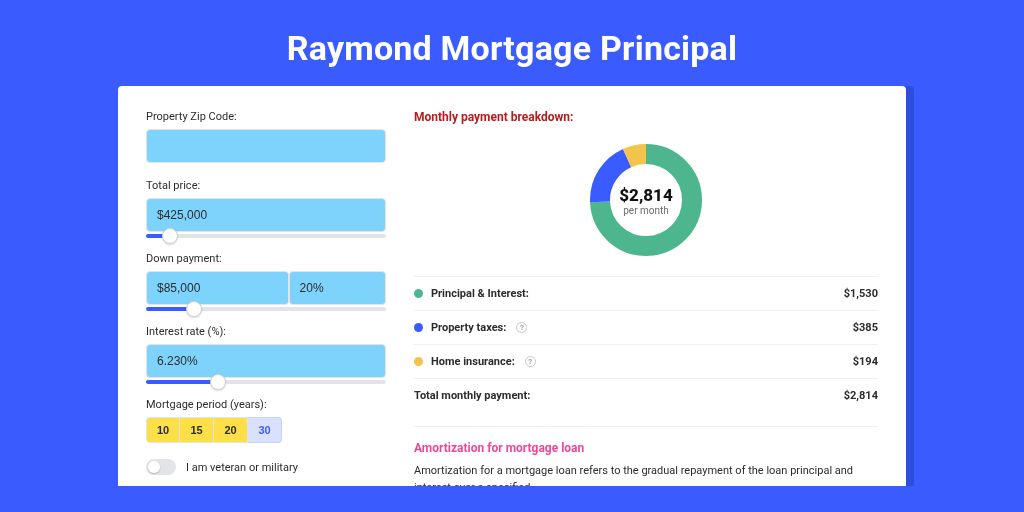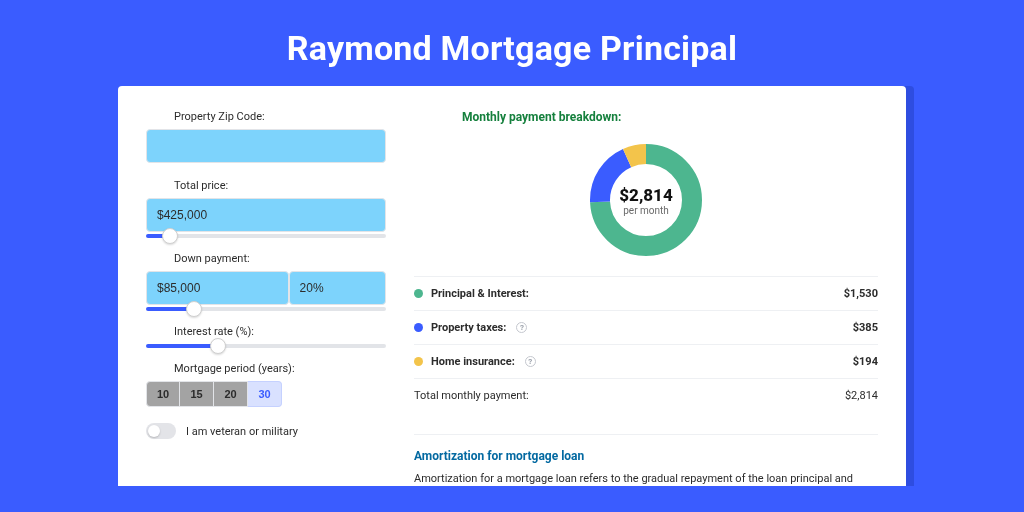--- a/index.html
+++ b/index.html
@@ -30,21 +30,20 @@
     height: 400px;
     overflow: hidden;
   }
   .left { width: 240px; flex-shrink: 0; }
   .right { flex: 1; }
   .form-label {
     font-size: 11px;
     color: #2c2c2c;
     margin-bottom: 6px;
     display: block;
-    margin-left: 28px;
   }
   .input {
     width: 100%;
     border: 1px solid #e2e4e8;
     border-radius: 4px;
     padding: 9px 10px;
     font-size: 12px;
     color: #2c2c2c;
     background: #7dd3fc;
     margin-bottom: 2px;
@@ -66,21 +65,21 @@
     border:1px solid #d0d0d0;
     border-radius:50%;
     transform: translate(-50%,-50%);
     box-shadow: 0 1px 2px rgba(0,0,0,0.15);
   }
   .row { display:flex; }
   .row .input { margin-bottom: 2px; }
   .period-group { display:flex; gap:0; margin-bottom: 16px; }
   .period-btn {
     border:1px solid #e2e4e8;
-    background:#a3a3a3;
+    background:#fde047;
     font-size:11px;
     font-weight:600;
     color:#2c2c2c;
     padding:6px 0;
     width:34px;
     text-align:center;
     cursor:pointer;
   }
   .period-btn + .period-btn { border-left:none; }
   .period-btn:first-child { border-radius:4px 0 0 4px; }
@@ -88,43 +87,43 @@
   .period-btn.active { background:#d9e1ff; border-color:#c5d1ff; color:#3A5CFF; }
   .toggle-row { display:flex; align-items:center; gap:10px; font-size:11px; color:#2c2c2c; }
   .toggle {
     width:30px; height:16px; background:#e3e4e8; border-radius:10px; position:relative;
   }
   .toggle::after {
     content:""; position:absolute; width:12px; height:12px; background:#fff;
     border-radius:50%; top:2px; left:2px; box-shadow:0 1px 2px rgba(0,0,0,0.2);
   }
   .breakdown-title {
-    font-size: 12px; font-weight:700; color:#15803d; margin-bottom: 8px; margin-left: 48px;
+    font-size: 12px; font-weight:700; color:#b91c1c; margin-bottom: 8px;
   }
   .donut-wrap { display:flex; justify-content:center; padding: 8px 0 16px; }
   .donut { width:120px; height:120px; position:relative; }
   .donut svg { transform: rotate(-90deg); }
   .donut-center {
     position:absolute; inset:0; display:flex; flex-direction:column;
     align-items:center; justify-content:center;
   }
   .donut-amount { font-size:17px; font-weight:800; color:#111; }
   .donut-sub { font-size:10px; color:#6a6a6a; }
   .legend { border-top:1px solid #eef0f3; }
   .legend-row {
     display:flex; align-items:center; justify-content:space-between;
     padding:10px 0; border-bottom:1px solid #eef0f3; font-size:11px; color:#2c2c2c;font-weight:bold;
   }
-  .legend-row.total { font-weight:400; border-bottom:none; }
+  .legend-row.total { font-weight:700; border-bottom:none; }
   .legend-left { display:flex; align-items:center; gap:8px; }
   .dot { width:9px; height:9px; border-radius:50%; display:inline-block; }
   .info { width:11px; height:11px; border:1px solid #c5c8cf; border-radius:50%;
     display:inline-flex; align-items:center; justify-content:center;
     font-size:8px; color:#9aa0aa; margin-left:2px; }
-  .amort-title { font-size:12px; font-weight:700; color:#0369a1; margin-top:22px; margin-bottom:8px; border-top:1px solid #eef0f3; padding-top:14px;}
+  .amort-title { font-size:12px; font-weight:700; color:#ec4899; margin-top:14px; margin-bottom:8px; border-top:1px solid #eef0f3; padding-top:14px;}
   .amort-text { font-size:11px; color:#2c2c2c; line-height:1.5; }
   .zip-block { margin-bottom: 14px; }
 </style>
 </head>
 <body>
 
 <h1 class="page-title">Raymond Mortgage Principal</h1>
 
 <div class="card">
   <div class="left">
@@ -139,20 +138,21 @@
     <div class="slider" id="slider-home" style="--p: 10%;"></div>
 
     <label class="form-label">Down payment:</label>
     <div class="row">
       <input class="input" style="flex: 1.6 1 0%;" value="$85,000">
       <input class="input" style="flex: 1 1 0%;" value="20%">
     </div>
     <div class="slider" id="slider-down" style="--p: 20%;"></div>
 
     <label class="form-label">Interest rate (%):</label>
+    <input class="input" value="6.230%" style="">
     <div class="slider" id="slider-int" style="--p: 30%;"></div>
 
     <label class="form-label">Mortgage period (years):</label>
     <div class="period-group" id="period-group">
         <button class="period-btn">10</button>
         <button class="period-btn">15</button>
         <button class="period-btn">20</button>
         <button class="period-btn active">30</button>
       </div>
 

